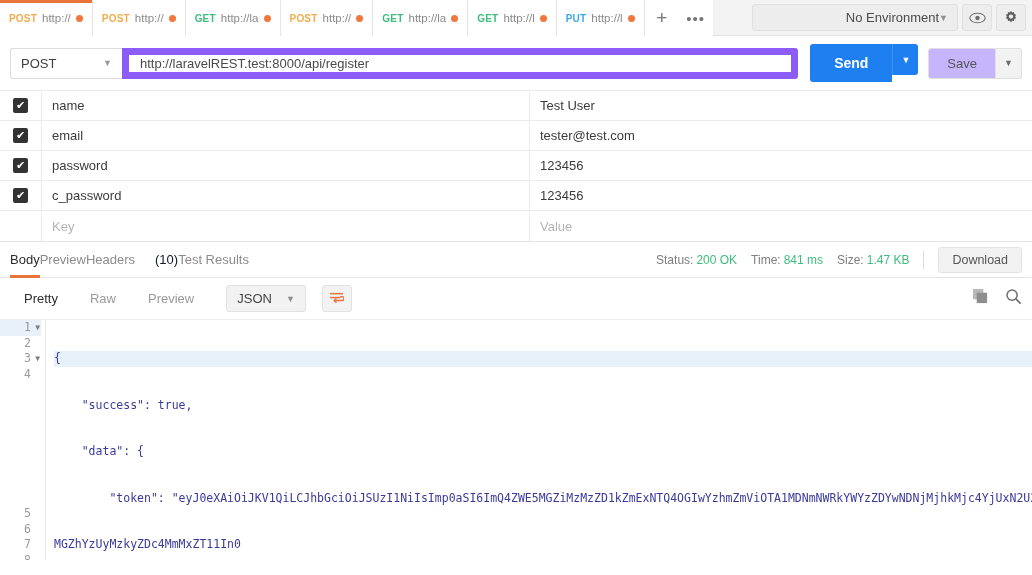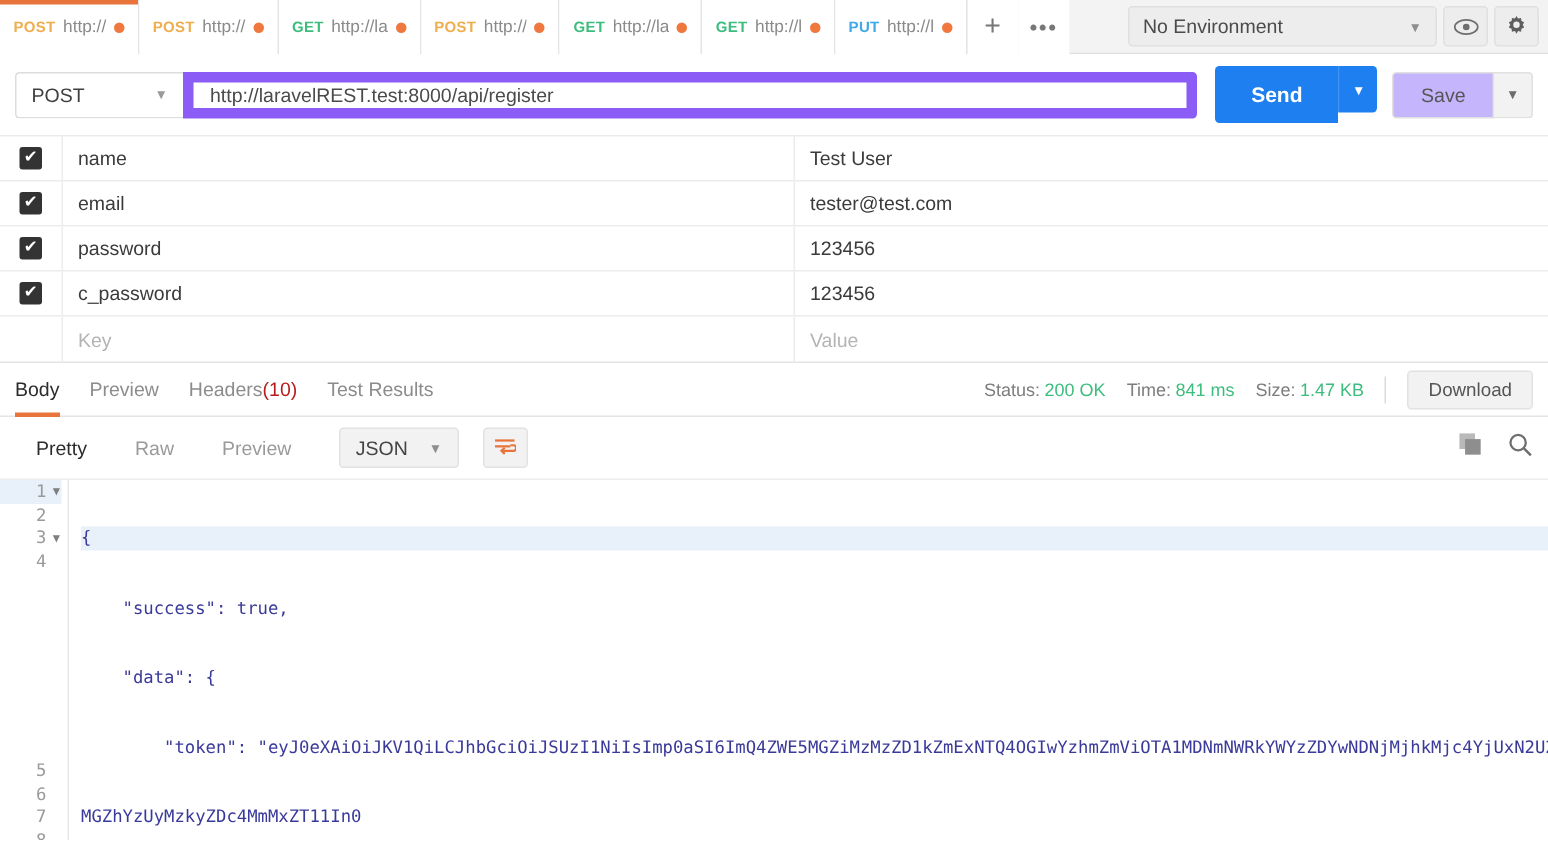--- a/index.html
+++ b/index.html
@@ -80,21 +80,21 @@
   .env-area {
     display: flex;
     align-items: center;
     gap: 4px;
     padding-right: 6px;
     background: #f3f3f3;
   }
   .env-select {
     display: flex;
     align-items: center;
-    justify-content: space-between;
+    justify-content: flex-end;
     width: 206px;
     height: 27px;
     background: #ededed;
     border: 1px solid #e0e0e0;
     border-radius: 3px;
     padding: 0 9px;
     font-size: 13px;
     color: #4b4b4b;
   }
   .env-select .caret { color: #8e8e8e; font-size: 9px; }
@@ -230,37 +230,37 @@
   .ph { color: #b4b4b4; }
 
   
   .respbar {
     display: flex;
     align-items: center;
     height: 36px;
     border-bottom: 1px solid #e4e4e4;
     padding: 0 10px;
   }
-  .resp-tabs { display: flex; align-items: center; gap: 20px; height: 36px; }
+  .resp-tabs { display: flex; align-items: center; height: 36px; }
   .resp-tab {
     font-size: 13px;
     color: #8c8c8c;
     height: 36px;
     display: flex; align-items: center;
     position: relative;
   }
   .resp-tab.active { color: #2c2c2c; }
   .resp-tab.active::after {
     content: "";
     position: absolute;
     left: 0; right: 0; bottom: 0;
     height: 3px;
     background: #e8743b;
   }
-  .hdr-count { color: #b91c1c; margin-left: 0; }
+  .hdr-count { color: #0f172a; margin-left: 20px; }
   .resp-right {
     margin-left: auto;
     display: flex;
     align-items: center;
     gap: 14px;
   }
   .stat { font-size: 12px; color: #7d7d7d; white-space: nowrap; }
   .stat b { color: #3dbd7d; font-weight: normal; margin-left: 3px; }
   .vsep { width: 1px; height: 18px; background: #dcdcdc; }
   .dl-btn {

